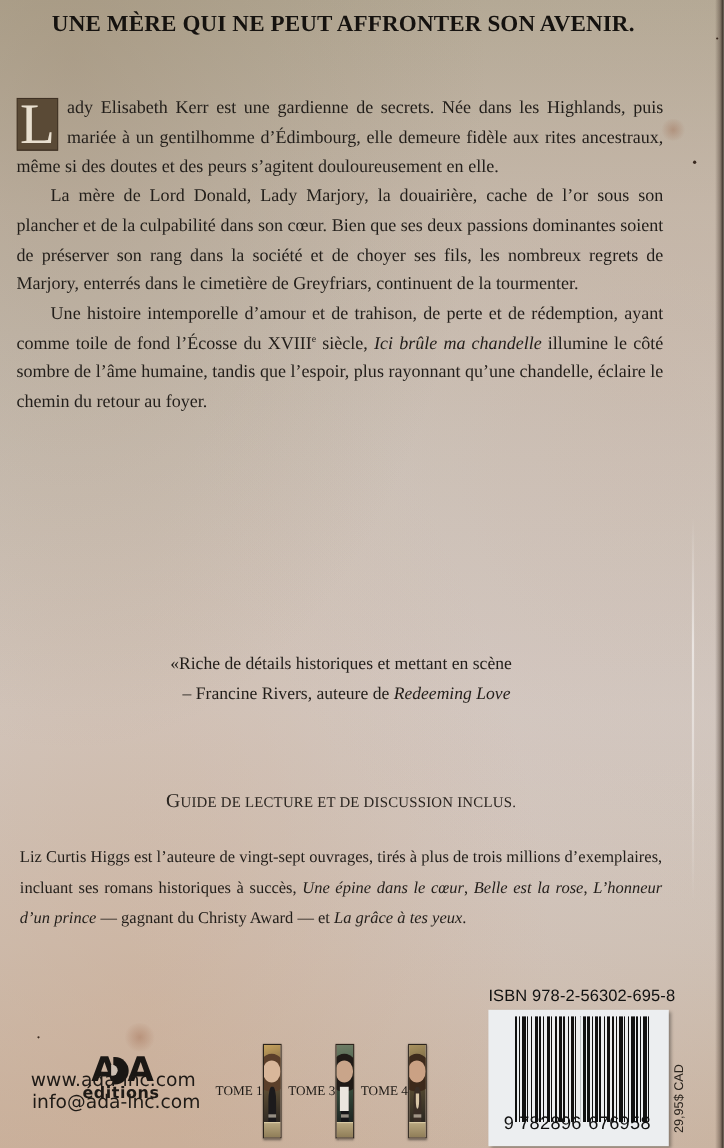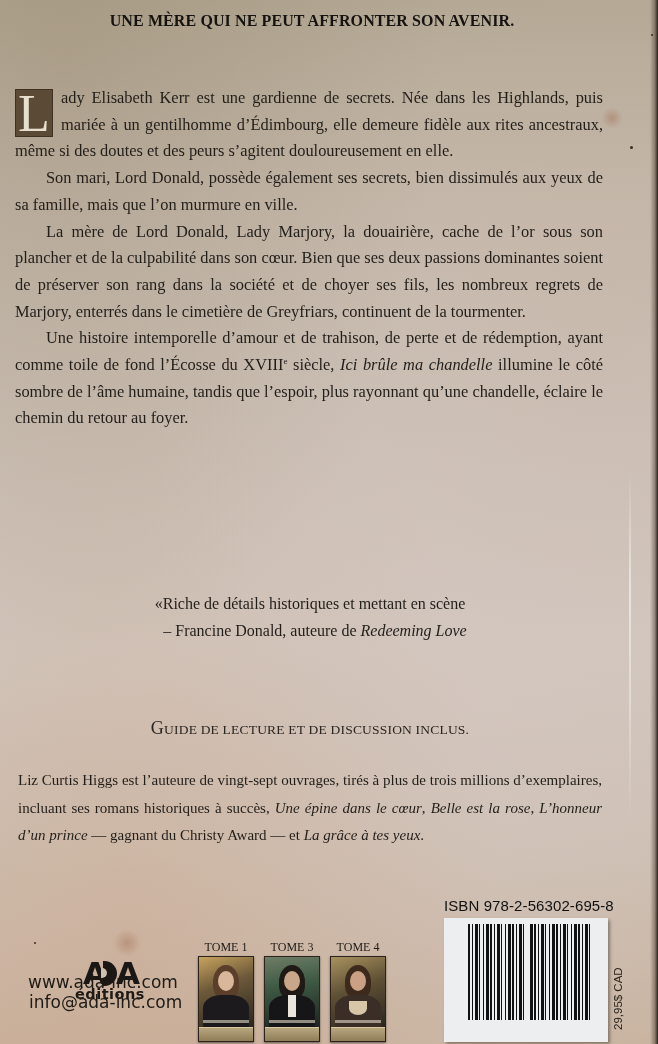--- a/index.html
+++ b/index.html
@@ -20,21 +20,21 @@
     background: linear-gradient(90deg, rgba(0,0,0,0) 0%, rgba(70,55,45,0.45) 60%, #2a211a 100%);
   }
   .fold-line {
     position: absolute; left: 629px; top: 470px; width: 2px; height: 350px;
     background: linear-gradient(180deg, transparent, rgba(255,255,255,0.55), rgba(255,255,255,0.35), transparent);
   }
   .tagline {
     position: absolute; top: 8px; left: 0; width: 624px;
     text-align: center;
     font-weight: bold;
-    font-size: 16px;
+    font-size: 21px;
     line-height: 26px;
     letter-spacing: 0.1px;
     color: #15120f;
   }
   .tagline div { white-space: nowrap; }
   .body-text {
     position: absolute; left: 15px; top: 85px; width: 588px;
     font-size: 16.4px;
     line-height: 26.7px;
     text-align: justify;
@@ -119,21 +119,21 @@
     font-size: 17px;
     color: #1e1a16;
     line-height: 20px;
   }
   .web .line2 { position: absolute; top: 20px; left: 1px; white-space: nowrap; }
   
   .tomes {
     position: absolute; left: 196px; top: 940px; width: 244px; height: 104px;
     display: flex; gap: 6px;
   }
-  .tome { width: 60px; display: flex; flex-direction: column; align-items: center; }
+  .tome { width: 60px; display: flex; flex-direction: row; align-items: center; }
   .tome-label {
     font-size: 12px; line-height: 14px; color: #1e1a16;
     white-space: nowrap; margin-bottom: 2px;
   }
   .tome-cover {
     width: 56px; height: 86px; position: relative; overflow: hidden;
     box-shadow: 0 1px 2px rgba(0,0,0,0.5);
     border: 1px solid #2c241c;
   }
   .tome-cover .art { position: absolute; inset: 0 0 14px 0; }
@@ -228,28 +228,27 @@
 <div class="speck" style="left:630px;top:146px;"></div>
 <div class="speck" style="left:651px;top:34px;width:2px;height:2px;"></div>
 <div class="speck" style="left:34px;top:942px;width:2px;height:2px;"></div>
 
 <div class="tagline">
   <div>UNE MÈRE QUI NE PEUT AFFRONTER SON AVENIR.</div>
 </div>
 
 <div class="body-text">
   <p class="first"><span class="dropcap">L</span><span>ady Elisabeth Kerr est une gardienne de secrets. Née dans les Highlands, puis mariée à un gentilhomme d’Édimbourg, elle demeure fidèle aux rites ancestraux, même si des doutes et des peurs s’agitent douloureusement en elle.</span></p>
-  <p>Son mari, Lord Donald, possède également ses secrets, bien dissimulés aux yeux de sa famille, mais que l’on murmure en ville.</p>
   <p>La mère de Lord Donald, Lady Marjory, la douairière, cache de l’or sous son plancher et de la culpabilité dans son cœur. Bien que ses deux passions dominantes soient de préserver son rang dans la société et de choyer ses fils, les nombreux regrets de Marjory, enterrés dans le cimetière de Greyfriars, continuent de la tourmenter.</p>
   <p><span>Une histoire intemporelle d’amour et de trahison, de perte et de rédemption, ayant comme toile de fond l’Écosse du XVIII</span><sup class="ord">e</sup><span> siècle, </span><span class="it">Ici brûle ma chandelle</span><span> illumine le côté sombre de l’âme humaine, tandis que l’espoir, plus rayonnant qu’une chandelle, éclaire le chemin du retour au foyer.</span></p>
 </div>
 
 <div class="quote">
   <div>«Riche de détails historiques et mettant en scène</div>
-  <div class="attribution"><span>– Francine Donald, auteure de </span><span class="it">Redeeming Love</span></div>
+  <div class="attribution"><span>– Francine Rivers, auteure de </span><span class="it">Redeeming Love</span></div>
 </div>
 
 <div class="guide"><span class="cap">G</span><span>UIDE DE LECTURE ET DE DISCUSSION INCLUS.</span></div>
 
 <div class="author-bio"><span>Liz Curtis Higgs est l’auteure de vingt-sept ouvrages, tirés à plus de trois millions d’exemplaires, incluant ses romans historiques à succès, </span><span class="it">Une épine dans le cœur</span><span>, </span><span class="it">Belle est la rose</span><span>, </span><span class="it">L’honneur d’un prince</span><span> — gagnant du Christy Award — et </span><span class="it">La grâce à tes yeux</span><span>.</span></div>
 
 <div class="logo">
   <div class="logo-mark">
     <span>A</span>
       <span class="mid"></span>
@@ -296,14 +295,15 @@
         <div class="plate"></div>
       </div>
   </div>
 </div>
 
 <div class="isbn-text">ISBN 978-2-56302-695-8</div>
 <div class="barcode-box">
   <div class="bars">
     <div class="guard-gap" style="left:56px;width:4px;"></div>
   </div>
+  <div class="barcode-digits"><span class="lead">9</span><span>782896</span><span class="mid-sep"></span><span>676958</span></div>
 </div>
 <div class="price">29,95$ CAD</div>
 
 </body></html>

